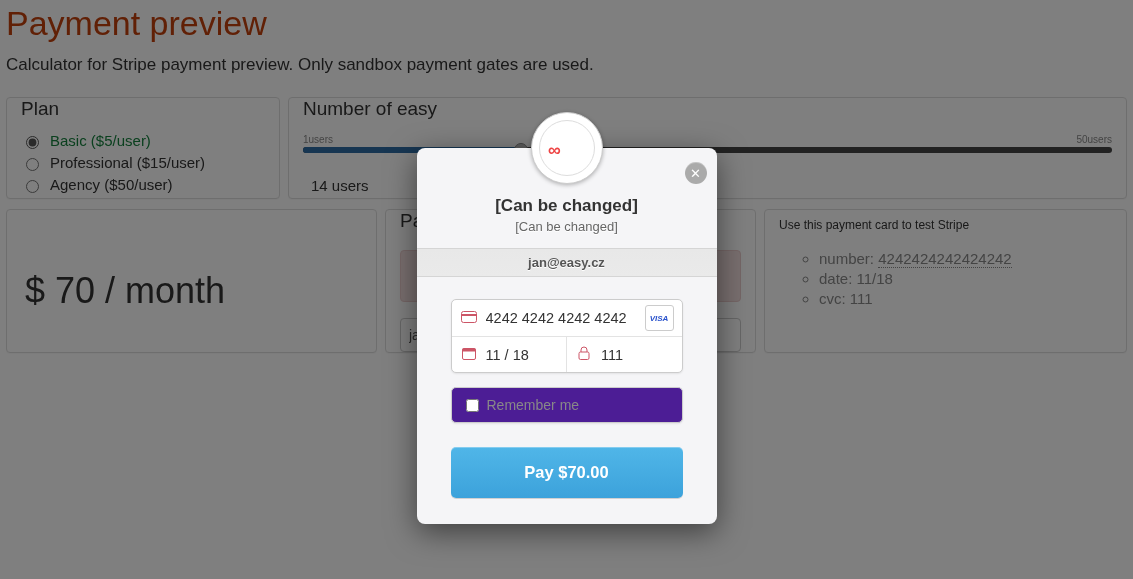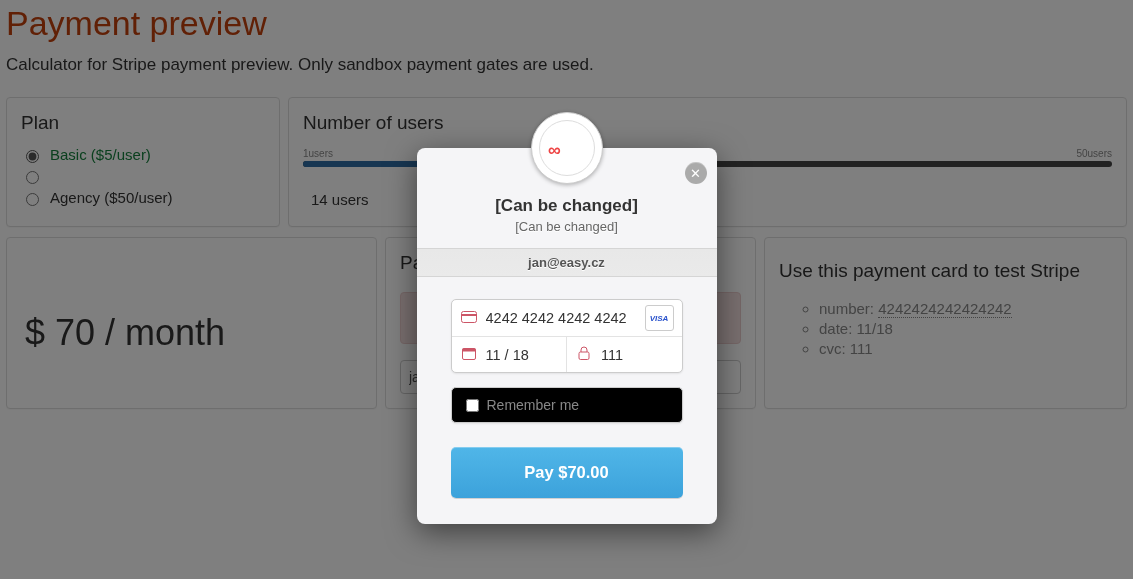--- a/index.html
+++ b/index.html
@@ -9,21 +9,21 @@
     background:#fff;
     color:#333;
     width:1133px; height:579px; overflow:hidden;
     position:relative;
   }
   h1 { font-size:34px; font-weight:500; margin:4px 0 8px 6px; color:#c2410c; }
   .subtitle { font-size:17px; color:#333; margin:12px 0 22px 6px; }
 
   .row1 { display:flex; gap:8px; margin:0 6px 10px; }
   .panel {
-    border:1px solid #ddd; border-radius:4px; padding:14px 14px;
+    border:1px solid #ddd; border-radius:4px; padding:0 14px;
     background:#fff; box-shadow:0 1px 1px rgba(0,0,0,0.03);
   }
   .plan-panel { width:274px; }
   .users-panel { flex:1; }
   .panel h2 { font-size:19px; font-weight:500; margin:0 0 12px 0; color:#333; }
 
   .radio-row { display:flex; align-items:center; gap:8px; font-size:15px; color:#333; margin:5px 0; }
   .radio-row input { accent-color:#555; }
   .plan-link { color:#15803d; }
 
@@ -41,21 +41,21 @@
   .test-panel { flex:1; }
   .pay-select-panel h2 { font-size:19px; margin-bottom:18px; }
   .pay-alert {
     background:#f2dede; border:1px solid #ebcccc; color:#a94442;
     border-radius:4px; height:52px; margin-bottom:16px;
   }
   .pay-email {
     width:100%; height:34px; border:1px solid #ccc; border-radius:4px;
     padding:0 8px; font-size:14px; color:#555;
   }
-  .test-panel h2 { font-size:19px; font-weight:500; margin:8px 0 18px; }
+  .test-panel h2 { font-size:12px; font-weight:500; margin:8px 0 18px; }
   .test-list { color:#888; font-size:15px; padding-left:36px; margin:0;}
   .test-list li { margin:3px 4px; list-style-type:circle;}
   .dotted { border-bottom:1px dotted #888; }
 
   
   .overlay {
     position:absolute; inset:0; background:rgba(0,0,0,0.5);
   }
   .modal {
     position:absolute; width:300px; left:50%; margin-left:-150px; top:148px;
@@ -107,21 +107,21 @@
     border-radius:3px; display:flex; align-items:center; justify-content:center;
     margin-left:4px;
   }
   .visa-stripe-t { height:4px; background:#2952cc; width:100%; border-radius:2px 2px 0 0;}
   .visa-stripe-b { height:4px; background:#f2a900; width:100%; border-radius:0 0 2px 2px;}
   .visa-wrap { flex-direction:column; padding:12px; overflow:hidden;}
   .visa-wrap .t { font-size:8px; font-weight:800; font-style:italic; color:#2952cc;}
   
   .remember {
     margin:14px 34px 0; border:1px solid #ccc; border-radius:5px;
-    background:#000000; height:36px; display:flex; align-items:center; padding:0 10px;
+    background:#4c1d95; height:36px; display:flex; align-items:center; padding:0 10px;
     box-shadow:0 1px 2px rgba(0,0,0,0.08);
   }
   .remember input { margin-right:8px;}
   .remember label { font-size:14px; color:#888;}
 
   .pay-btn {
     margin:24px 34px 0; height:51px; border:none; border-radius:5px;
     background:linear-gradient(#50b6e8,#3ca2db); color:#fff; font-size:16.5px;
     font-weight:600; width:calc(100% - 68px);
     box-shadow:0 1px 0 rgba(0,0,0,0.15), inset 0 1px 0 rgba(255,255,255,0.3);
@@ -136,29 +136,30 @@
 
 <div class="row1">
   <div class="panel plan-panel">
     <h2>Plan</h2>
     <div class="radio-row">
       <input type="radio" checked="" style="">
       <span class="plan-link">Basic ($5/user)</span>
     </div>
     <div class="radio-row">
       <input type="radio" style="">
+      <span>Professional ($15/user)</span>
     </div>
     <div class="radio-row">
       <input type="radio" style="">
       <span>Agency ($50/user)</span>
     </div>
   </div>
 
   <div class="panel users-panel">
-    <h2>Number of users</h2>
+    <h2>Number of easy</h2>
     <div class="slider-wrap">
       <div class="slider-labels">
         <span>1users</span>
         <span>50users</span>
       </div>
       <div class="slider-track">
         <div class="slider-fill" style="width:27%"></div>
         <div class="slider-dot" style="left:27%"></div>
       </div>
     </div>

